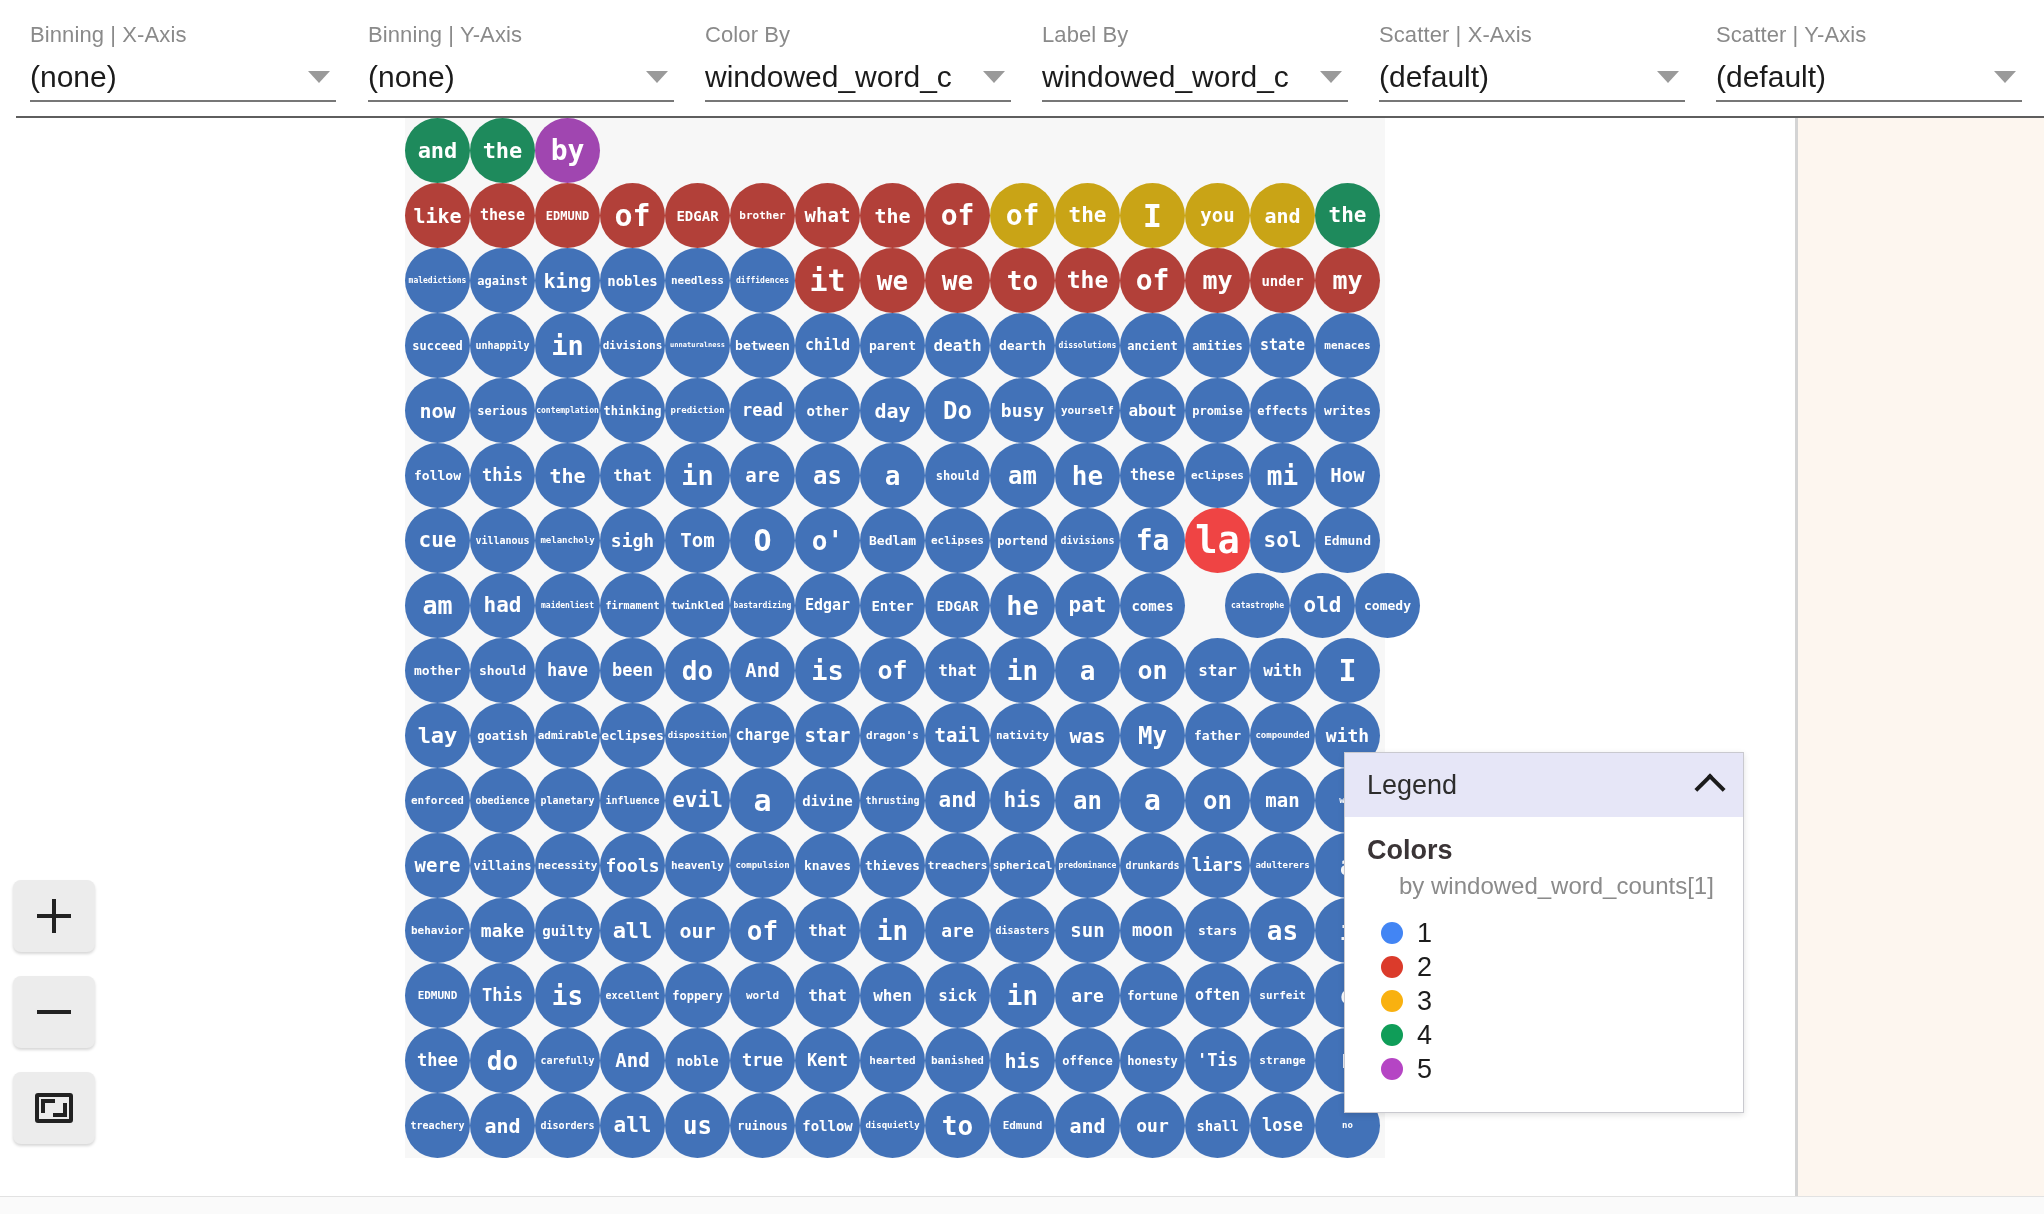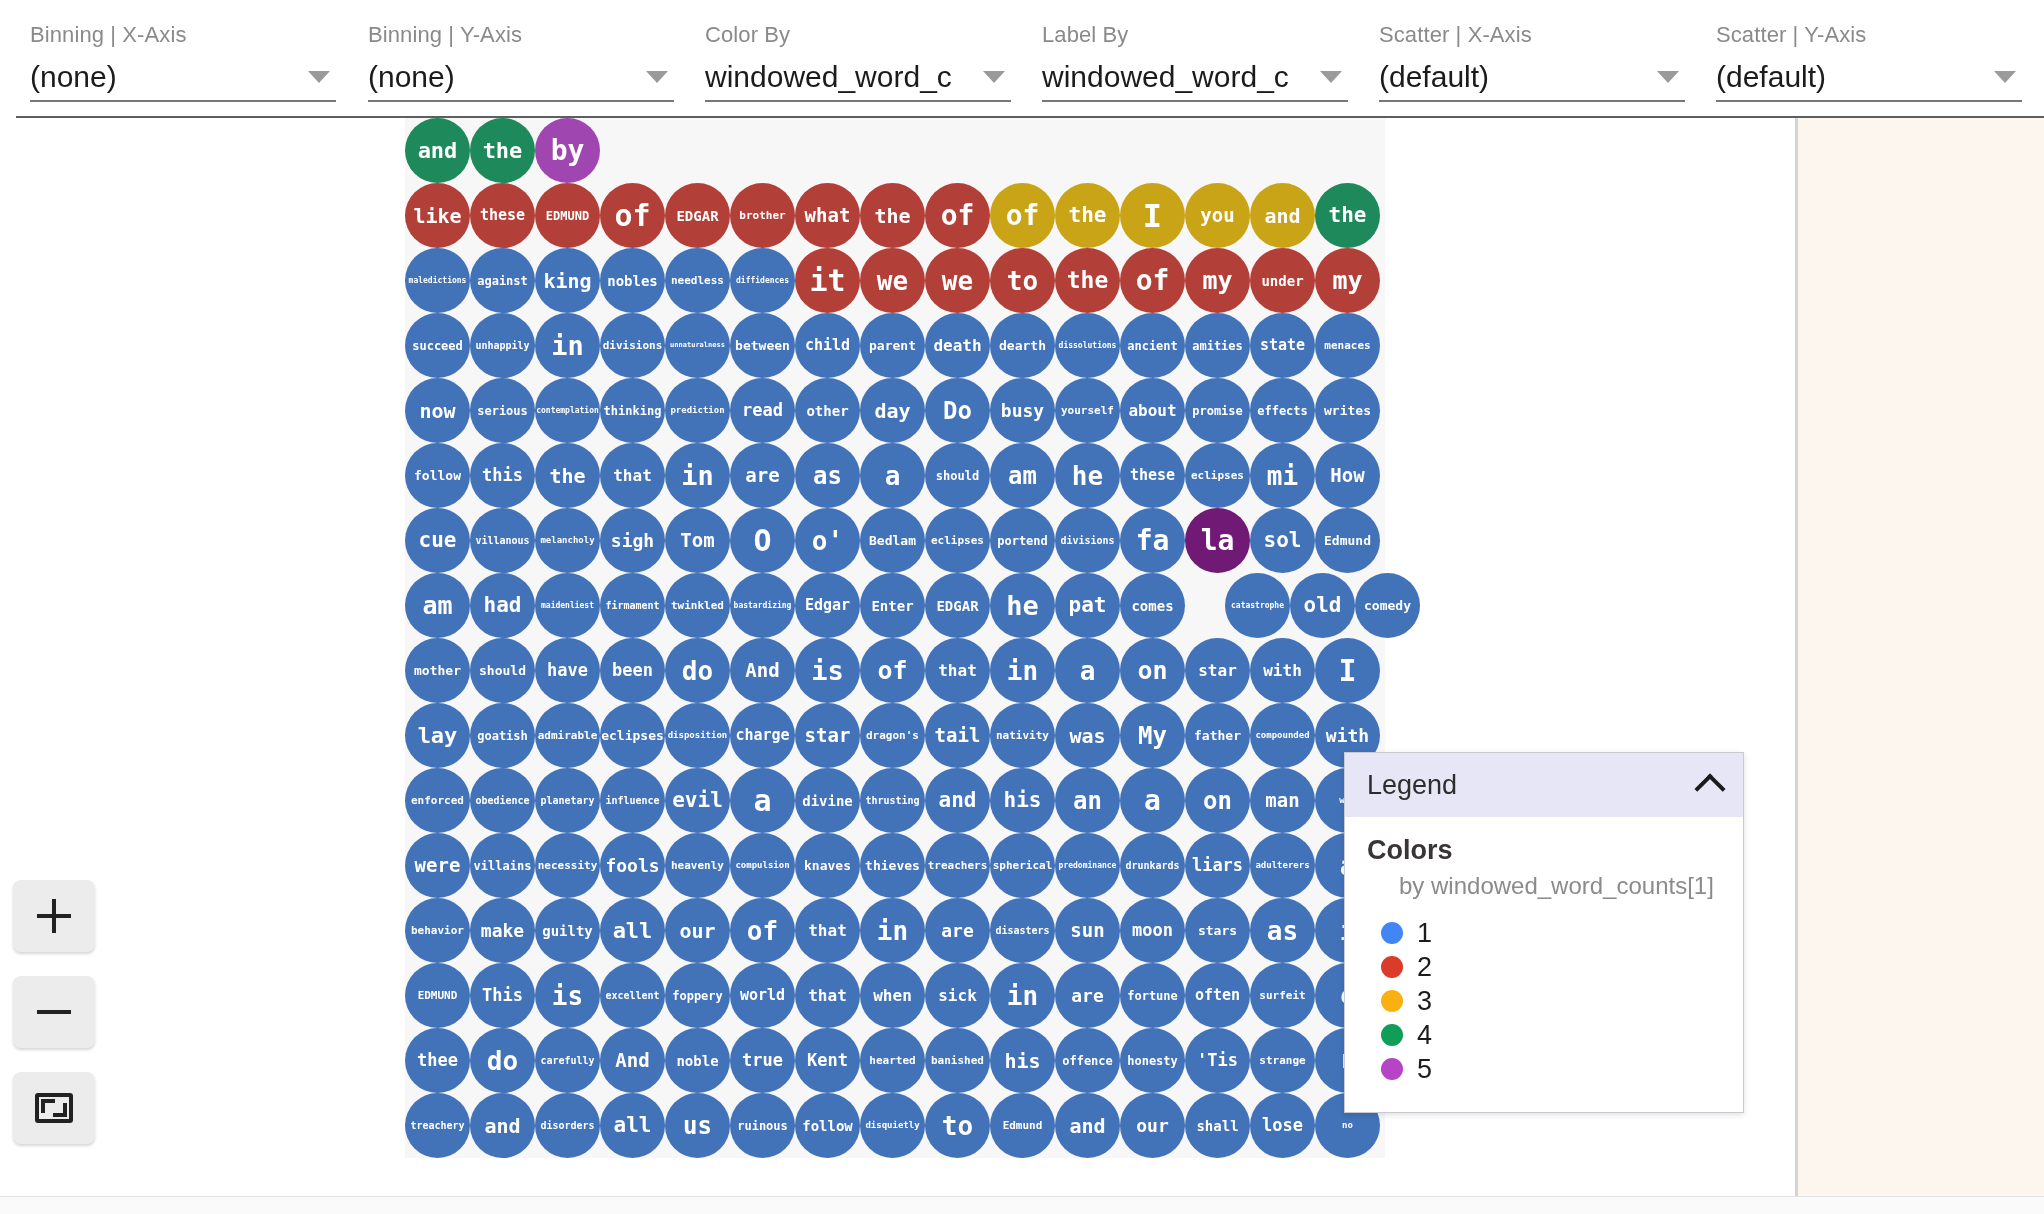--- a/index.html
+++ b/index.html
@@ -381,21 +381,21 @@
         <div class="bubble" style="background: rgb(66, 114, 184); font-size: 9px;">melancholy</div>
         <div class="bubble" style="background: rgb(66, 114, 184); font-size: 18px;">sigh</div>
         <div class="bubble" style="background: rgb(66, 114, 184); font-size: 19px;">Tom</div>
         <div class="bubble" style="background: rgb(66, 114, 184); font-size: 30px;">O</div>
         <div class="bubble" style="background: rgb(66, 114, 184); font-size: 26px;">o'</div>
         <div class="bubble" style="background: rgb(66, 114, 184); font-size: 13px;">Bedlam</div>
         <div class="bubble" style="background: rgb(66, 114, 184); font-size: 11px;">eclipses</div>
         <div class="bubble" style="background: rgb(66, 114, 184); font-size: 12px;">portend</div>
         <div class="bubble" style="background: rgb(66, 114, 184); font-size: 10px;">divisions</div>
         <div class="bubble" style="background: rgb(66, 114, 184); font-size: 28px;">fa</div>
-        <div class="bubble" style="background: #701a75; font-size: 28px;">la</div>
+        <div class="bubble" style="background: #ef4444; font-size: 37px;">la</div>
         <div class="bubble" style="background: rgb(66, 114, 184); font-size: 21px;">sol</div>
         <div class="bubble" style="background: rgb(66, 114, 184); font-size: 13px;">Edmund</div>
       </div>
       <div class="grid-row">
         <div class="bubble" style="background: rgb(66, 114, 184); font-size: 25px;">am</div>
         <div class="bubble" style="background: rgb(66, 114, 184); font-size: 21px;">had</div>
         <div class="bubble" style="background: rgb(66, 114, 184); font-size: 8px;">maidenliest</div>
         <div class="bubble" style="background: rgb(66, 114, 184); font-size: 10px;">firmament</div>
         <div class="bubble" style="background: rgb(66, 114, 184); font-size: 11px;">twinkled</div>
         <div class="bubble" style="background: rgb(66, 114, 184); font-size: 8px;">bastardizing</div>
@@ -493,21 +493,21 @@
         <div class="bubble" style="background: rgb(66, 114, 184); font-size: 13px;">stars</div>
         <div class="bubble" style="background: rgb(66, 114, 184); font-size: 26px;">as</div>
         <div class="bubble" style="background: rgb(66, 114, 184); font-size: 26px;">i</div>
       </div>
       <div class="grid-row">
         <div class="bubble" style="background: rgb(66, 114, 184); font-size: 11px;">EDMUND</div>
         <div class="bubble" style="background: rgb(66, 114, 184); font-size: 17px;">This</div>
         <div class="bubble" style="background: rgb(66, 114, 184); font-size: 26px;">is</div>
         <div class="bubble" style="background: rgb(66, 114, 184); font-size: 10px;">excellent</div>
         <div class="bubble" style="background: rgb(66, 114, 184); font-size: 12px;">foppery</div>
-        <div class="bubble" style="background: rgb(66, 114, 184); font-size: 15px;">world</div>
+        <div class="bubble" style="background: rgb(66, 114, 184); font-size: 11px;">world</div>
         <div class="bubble" style="background: rgb(66, 114, 184); font-size: 16px;">that</div>
         <div class="bubble" style="background: rgb(66, 114, 184); font-size: 16px;">when</div>
         <div class="bubble" style="background: rgb(66, 114, 184); font-size: 16px;">sick</div>
         <div class="bubble" style="background: rgb(66, 114, 184); font-size: 26px;">in</div>
         <div class="bubble" style="background: rgb(66, 114, 184); font-size: 18px;">are</div>
         <div class="bubble" style="background: rgb(66, 114, 184); font-size: 12px;">fortune</div>
         <div class="bubble" style="background: rgb(66, 114, 184); font-size: 15px;">often</div>
         <div class="bubble" style="background: rgb(66, 114, 184); font-size: 11px;">surfeit</div>
         <div class="bubble" style="background: rgb(66, 114, 184); font-size: 24px;">o</div>
       </div>

